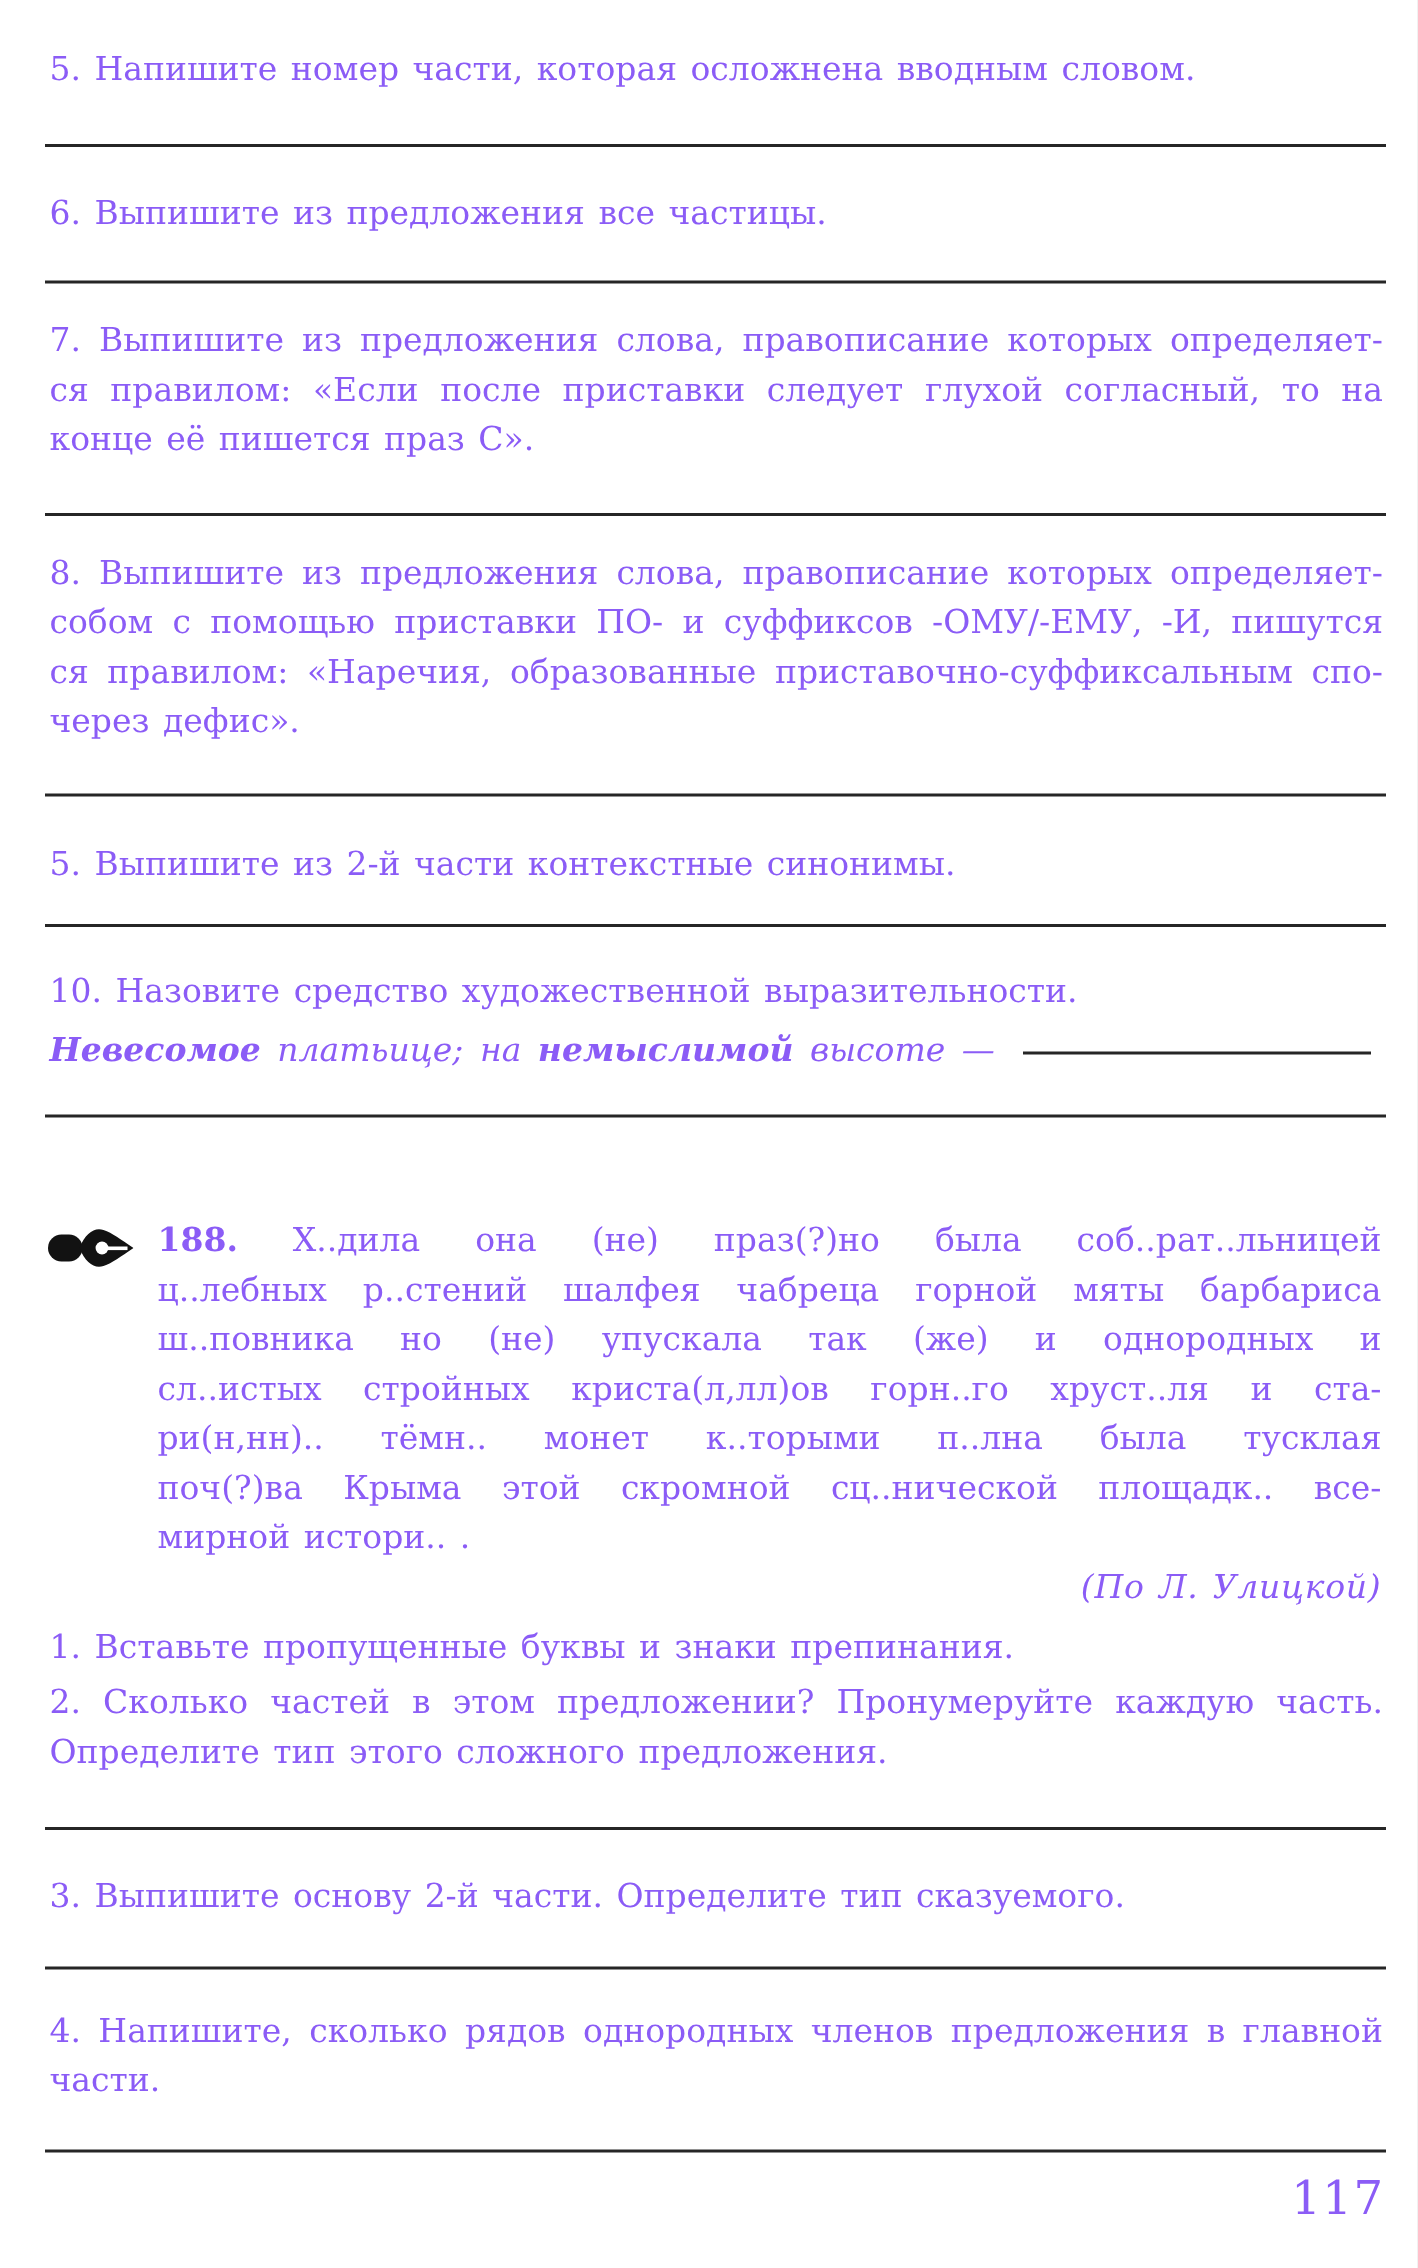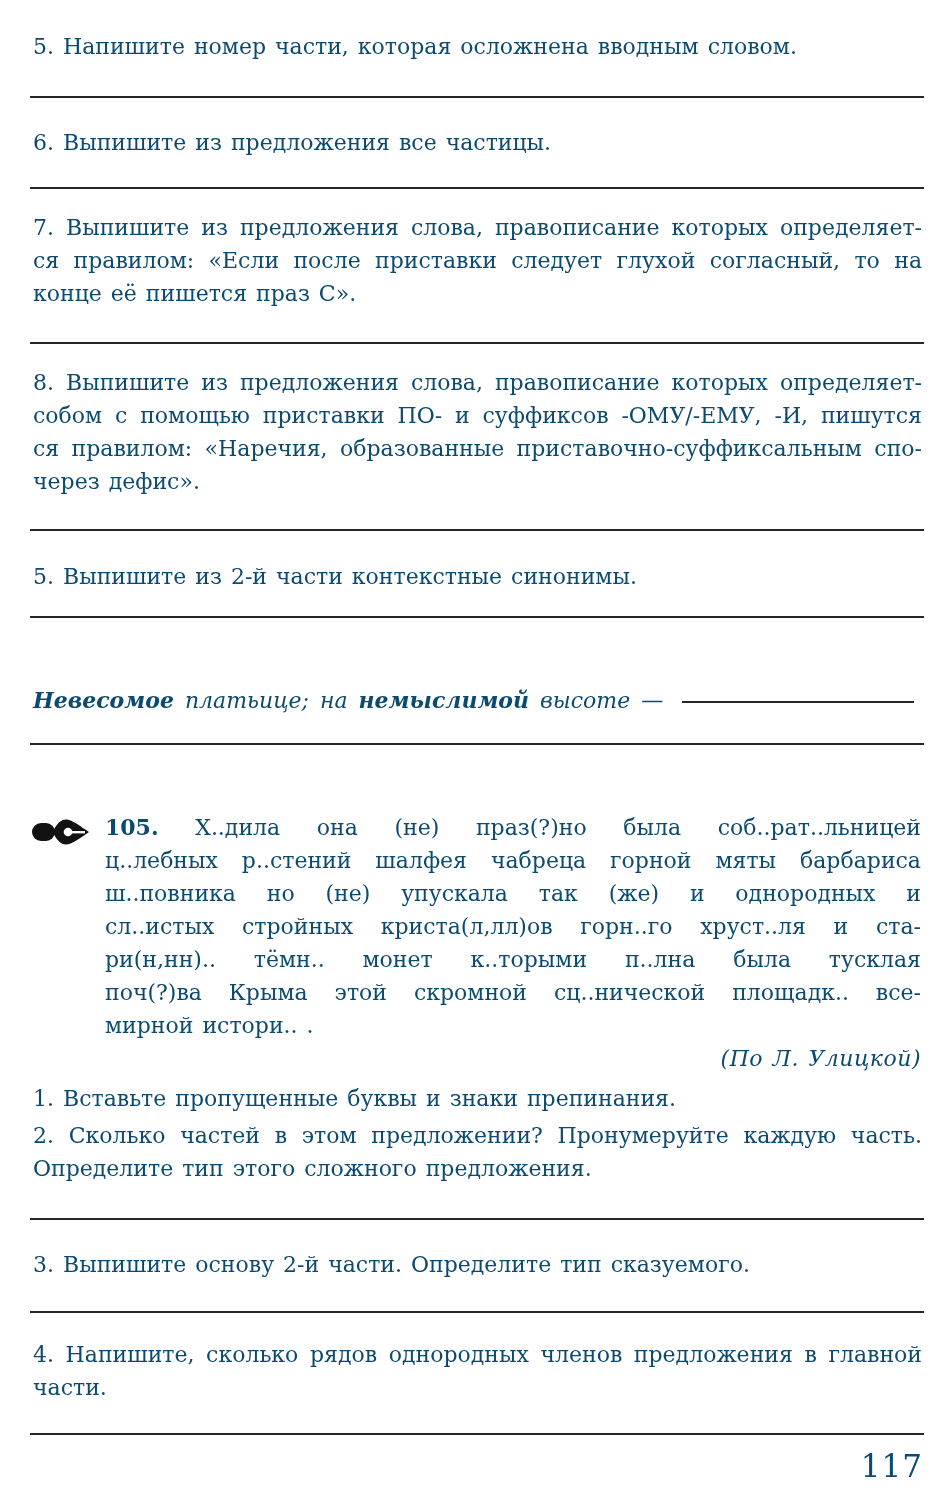--- a/index.html
+++ b/index.html
@@ -3,21 +3,21 @@
 <meta charset="utf-8">
 <style>
   html, body { margin: 0; padding: 0; background: #e8e8e8; }
   .page {
     position: relative;
     width: 945px;
     height: 1512px;
     margin: 0 auto;
     background: #ffffff;
     font-family: "DejaVu Serif", "Liberation Serif", serif;
-    color: #0c4a6e;
+    color: #8b5cf6;
     overflow: hidden;
   }
   .blk {
     position: absolute;
     left: 33px;
     width: 889px;
     font-size: 22px;
     line-height: 33px;
     word-spacing: 2px;
   }
@@ -90,20 +90,21 @@
     <div class="j">ся правилом: «Наречия, образованные приставочно-суффиксальным спо-</div>
     <div>через дефис».</div>
   </div>
 
   <div class="rule" style="top:529px"></div>
 
   <div class="blk" style="top:560px">5. Выпишите из 2-й части контекстные синонимы.</div>
 
   <div class="rule" style="top:616px"></div>
 
+  <div class="blk" style="top:645px">10. Назовите средство художественной выразительности.</div>
 
   <div class="blk example" style="top:684px">
     <span class="bi">Невесомое</span>
     <span class="it">платьице; на</span>
     <span class="bi">немыслимой</span>
     <span class="it">высоте —</span>
   </div>
 
   <div class="blank" style="top:701px; left:682px; width:232px"></div>
 
@@ -111,21 +112,21 @@
 
   <svg class="pen-icon" width="57" height="32" viewBox="0 0 57 32" aria-hidden="true">
     <rect x="0" y="7" width="23" height="18" rx="9" fill="#121212"></rect>
     <path d="M21 16 C25 6, 31 2, 37 4 C43 6, 48 10, 57 16 C48 22, 43 26, 37 28 C31 30, 25 26, 21 16 Z" fill="#121212"></path>
     <circle cx="36" cy="16" r="4.3" fill="#ffffff"></circle>
     <rect x="40" y="15" width="13" height="2.4" fill="#ffffff"></rect>
   </svg>
 
   <div class="ex-blk" style="top:811px">
     <div class="j">
-      <span class="exnum">105.</span>
+      <span class="exnum">188.</span>
       <span>Х..дила она (не) праз(?)но была соб..рат..льницей</span>
     </div>
     <div class="j">ц..лебных р..стений шалфея чабреца горной мяты барбариса</div>
     <div class="j">ш..повника но (не) упускала так (же) и однородных и</div>
     <div class="j">сл..истых стройных криста(л,лл)ов горн..го хруст..ля и ста-</div>
     <div class="j">ри(н,нн).. тёмн.. монет к..торыми п..лна была тусклая</div>
     <div class="j">поч(?)ва Крыма этой скромной сц..нической площадк.. все-</div>
     <div>мирной истори.. .</div>
   </div>
 

